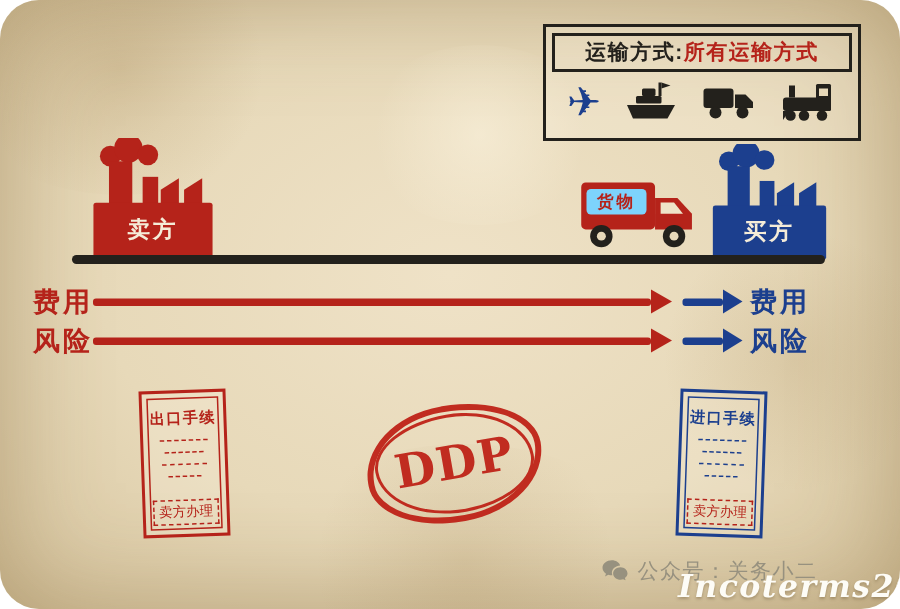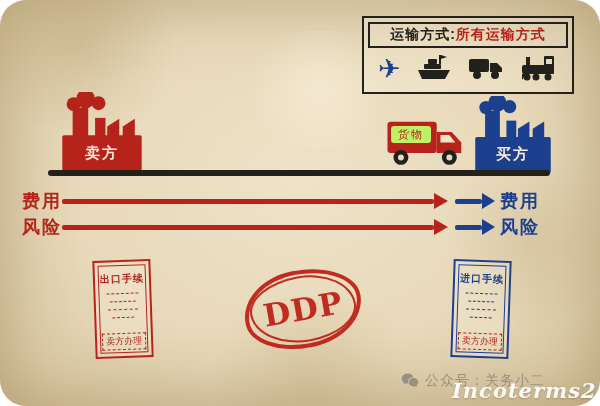--- a/index.html
+++ b/index.html
@@ -30,22 +30,22 @@
   .factory.seller{left:56px;top:92px;width:92px;height:82px;}
   .factory.seller svg{fill:#b5231a;}
   .factory.buyer{left:470px;top:96px;width:86px;height:78px;}
   .factory.buyer svg{fill:#1c3f8e;}
   .factory-label{position:absolute;left:0;right:0;top:63%;text-align:center;
     color:#f5ecd8;font-weight:bold;font-size:15px;letter-spacing:2px;}
 
   
   .truck{position:absolute;left:386px;top:120px;width:82px;height:48px;}
   .truck svg{width:100%;height:100%;display:block;}
-  .cargo-label{position:absolute;left:5px;top:6px;width:40px;height:17px;background:#bef264;
-    color:#b5231a;font-weight:normal;font-size:11px;letter-spacing:2px;border-radius:3px;
+  .cargo-label{position:absolute;left:5px;top:6px;width:40px;height:17px;background:#7dd3fc;
+    color:#b5231a;font-weight:bold;font-size:11px;letter-spacing:2px;border-radius:3px;
     display:flex;align-items:center;justify-content:center;}
 
   
   .ground{position:absolute;left:48px;top:170px;width:502px;height:6px;background:#23211c;border-radius:3px;}
 
   
   .flow-label{position:absolute;font-size:18px;font-weight:bold;letter-spacing:2px;}
   .flow-label.red{color:#b5231a;}
   .flow-label.blue{color:#1c3f8e;}
   .flow-line{position:absolute;height:5px;border-radius:2px;}

